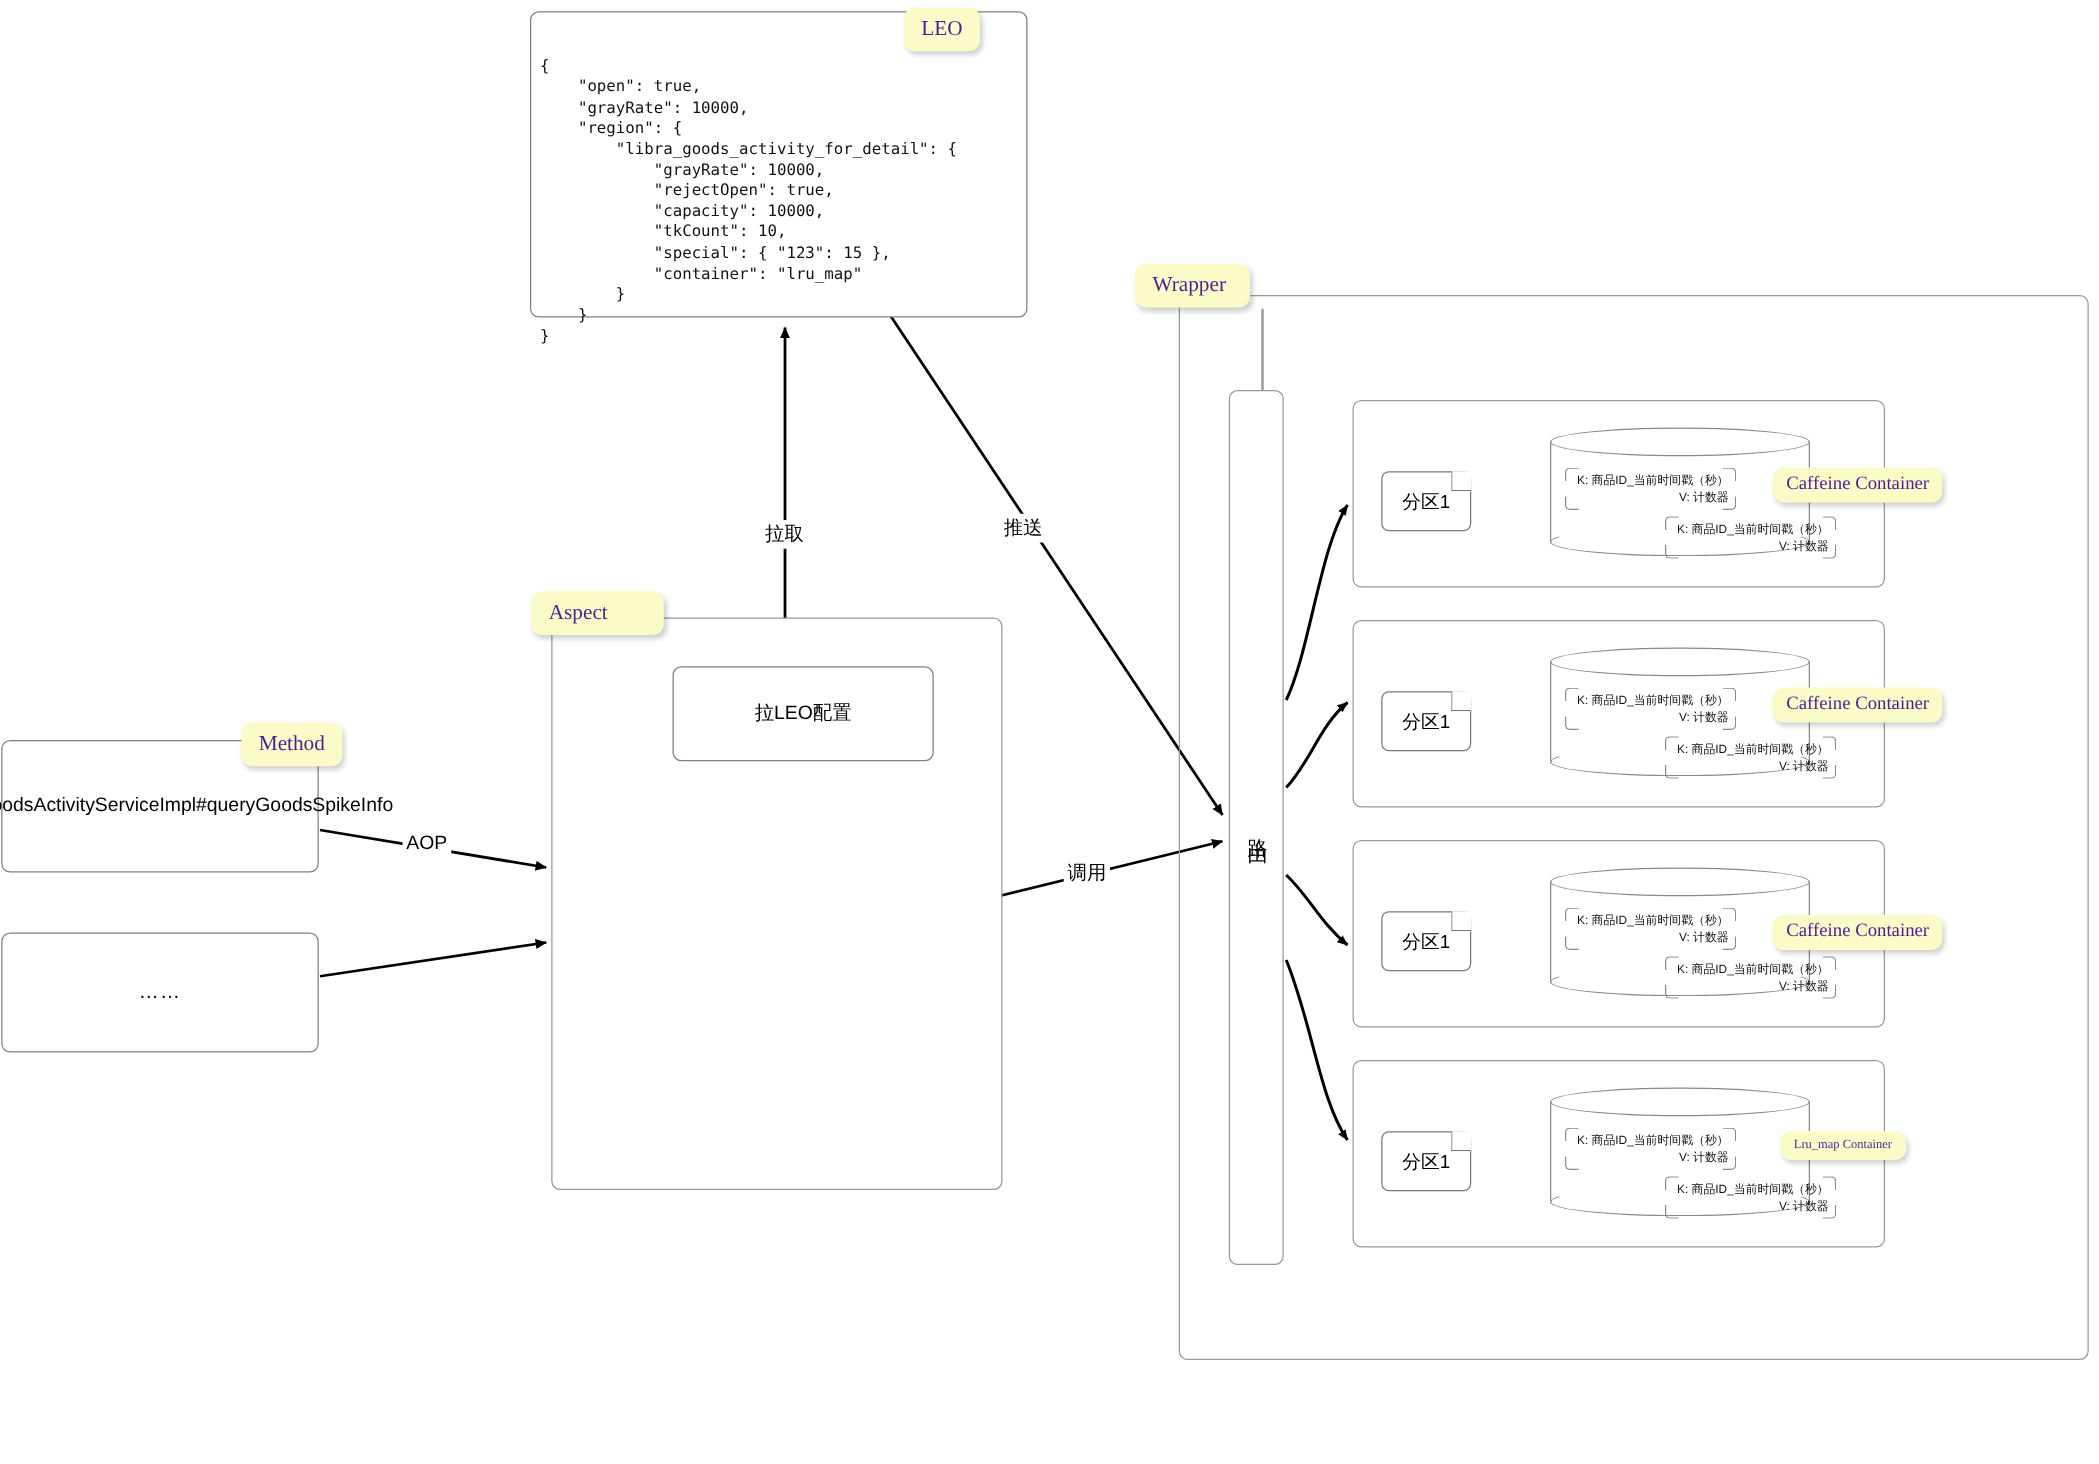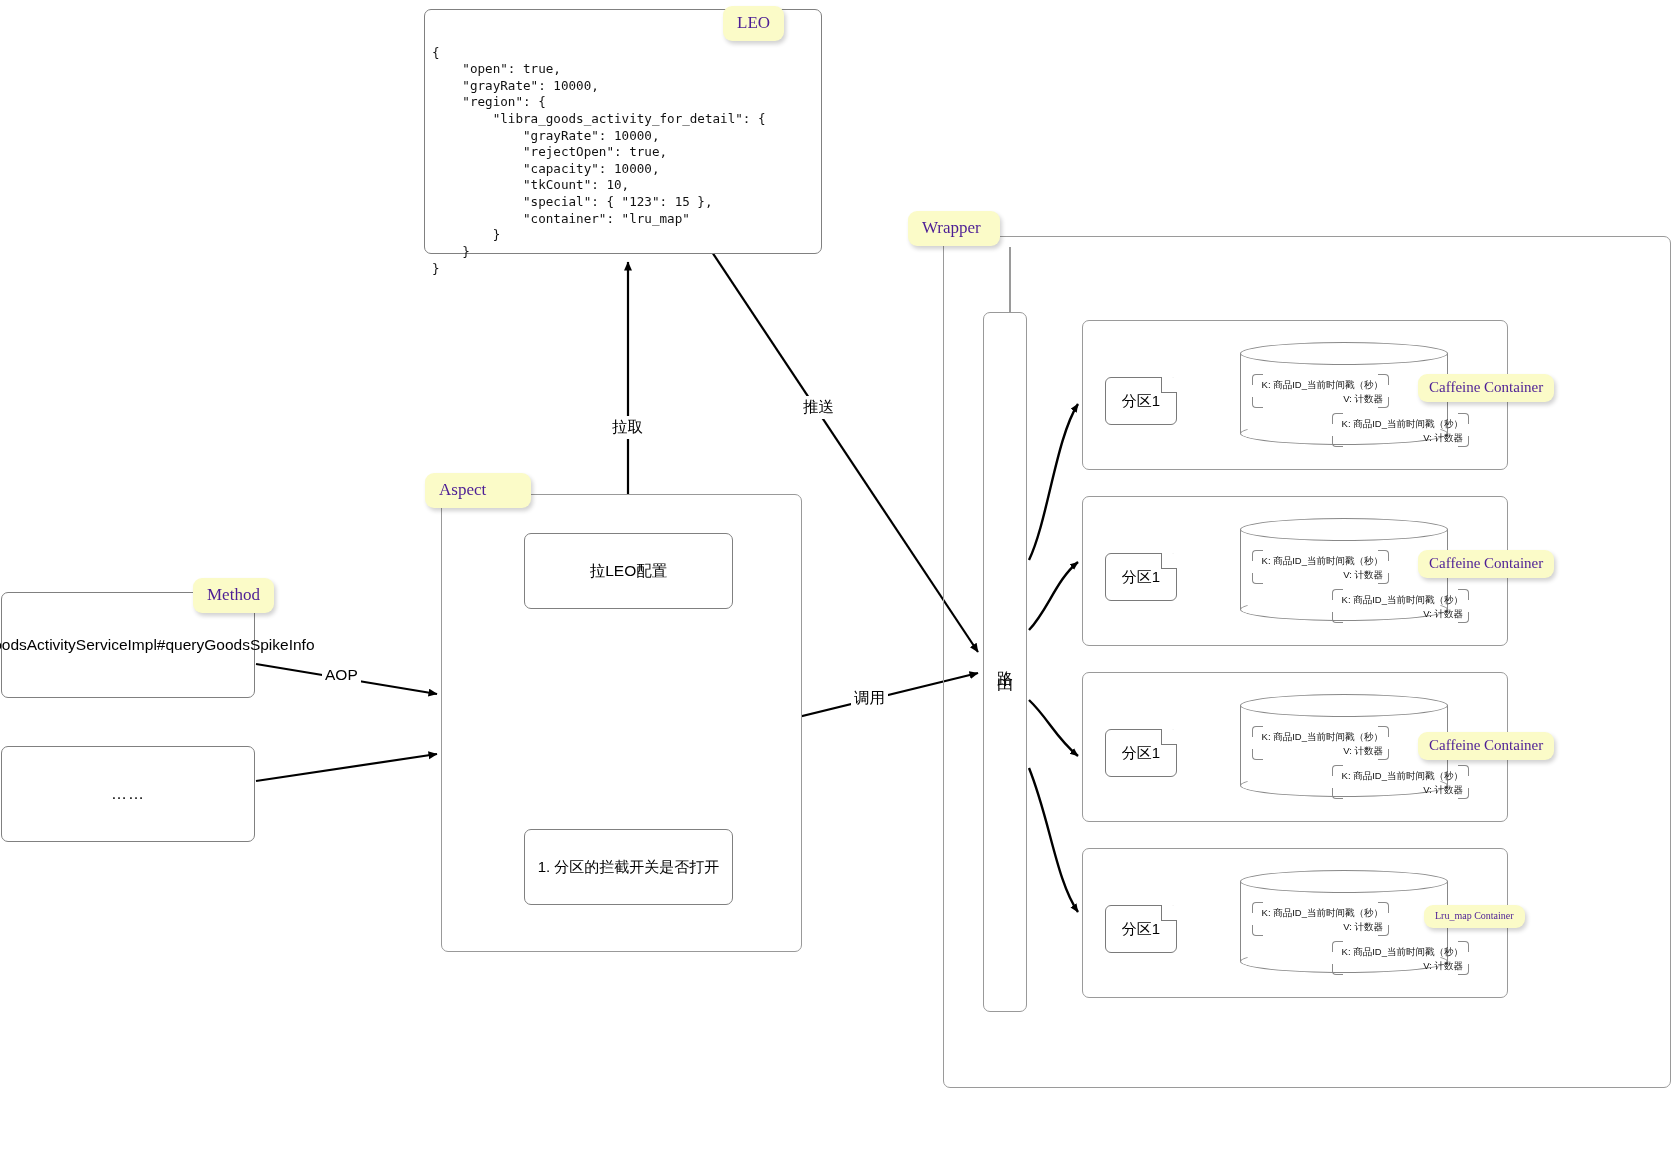--- a/index.html
+++ b/index.html
@@ -94,20 +94,21 @@
     position:absolute;
     border:1.5px solid #808080;
     border-radius:7px;
     background:#fff;
     box-sizing:border-box;
     display:flex;align-items:center;justify-content:center;
     text-align:left;
     font-size:15.5px;
     line-height:1.45;
     padding:0 8px;
+    margin-left:14px;
   }
   #step1{left:524px;top:533px;width:209px;height:76px;}
   #step2{left:524px;top:625px;width:209px;height:86px;font-size:14.5px;}
   #step3{left:524px;top:728px;width:209px;height:80px;}
   #step4{left:524px;top:829px;width:209px;height:76px;font-size:15px;}
 
   
   #wrapper-box{
     left:943px; top:236px; width:728px; height:852px;
     border:1.4px solid #9a9a9a;
@@ -298,23 +299,20 @@
   <div class="node rect center" id="dots-box">
     <span>……</span>
   </div>
 
   <div class="node rect-thin" id="aspect-box"></div>
   <div class="tag" style="left:425px;top:473px;width:106px;">Aspect</div>
 
   <div class="aspect-step" id="step1">
     <span>拉LEO配置</span>
   </div>
-  <div class="aspect-step" id="step4">
-    <span style="white-space:pre-line">1. 分区的拦截开关是否打开</span>
-  </div>
 
   <div class="node" id="wrapper-box"></div>
   <div class="tag" style="left:908px;top:211px;width:92px;">Wrapper</div>
 
   <div class="node rect-thin" id="route-col"></div>
   <div id="route-text">
     <span style="writing-mode:vertical-rl;text-orientation:upright;letter-spacing:4px;">路由</span>
   </div>
 
   <div class="pgroup" style="top:320px;"></div>
@@ -443,17 +441,17 @@
         <i class="tr"></i>
         <i class="bl"></i>
         <i class="br"></i>
       </span>
     <div class="ln">K: 商品ID_当前时间戳（秒）</div>
     <div class="ln">V: 计数器</div>
   </div>
   <div class="tag" style="left:1424px;top:905px;font-size:10px;padding:5px 11px 6px 11px;">Lru_map Container</div>
 
   <div class="edge-label" style="left:609px;top:416px;">拉取</div>
-  <div class="edge-label" style="left:800px;top:396px;">推送</div>
+  <div class="edge-label" style="left:800px;top:411px;">推送</div>
   <div class="edge-label" style="left:322px;top:665px;">AOP</div>
   <div class="edge-label" style="left:851px;top:687px;">调用</div>
 
 </div>
 
 </body></html>

